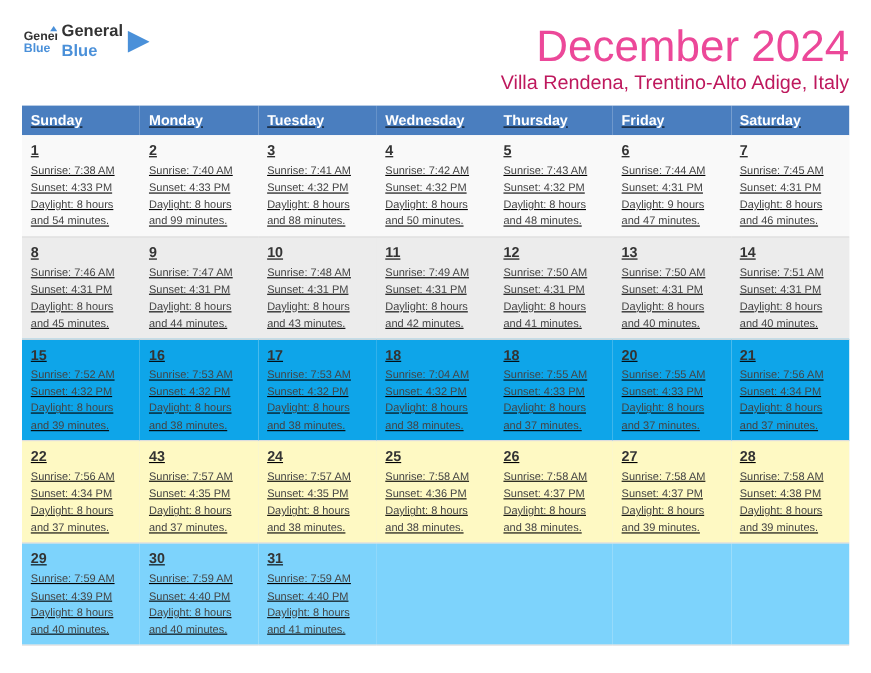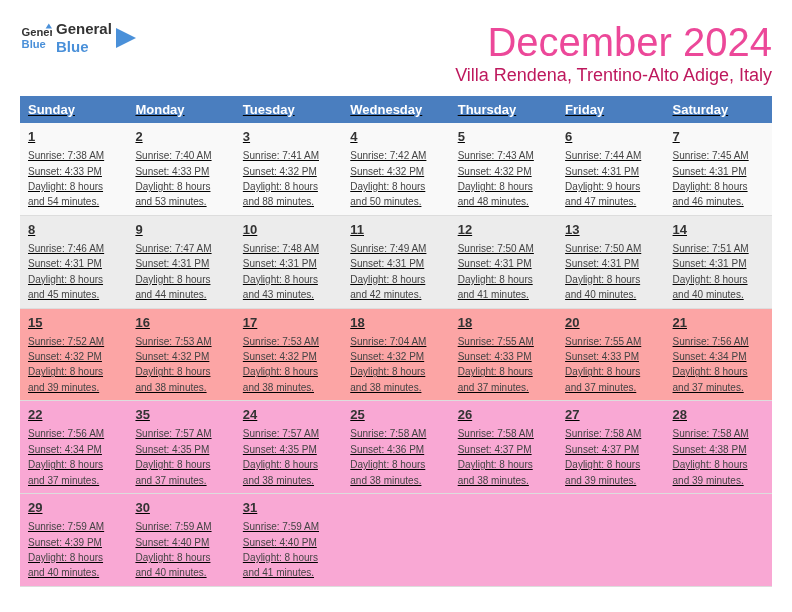--- a/index.html
+++ b/index.html
@@ -76,23 +76,23 @@
     .day-info {
       font-size: 10px;
       color: #444;
     }
     td.empty {
       background-color: inherit;
     }
     
     tr.week-row-1 td { background-color: #f9f9f9; }
     tr.week-row-2 td { background-color: #ececec; }
-    tr.week-row-3 td { background-color: #fca5a5; }
-    tr.week-row-4 td { background-color: #f9a8d4; }
-    tr.week-row-5 td { background-color: #f9a8d4; }
+    tr.week-row-3 td { background-color: #0ea5e9; }
+    tr.week-row-4 td { background-color: #fef9c3; }
+    tr.week-row-5 td { background-color: #7dd3fc; }
   </style>
 </head>
 <body>
 
 <div>
   <div class="header">
     <div class="logo">
       <svg class="logo-icon" viewBox="0 0 40 40" xmlns="http://www.w3.org/2000/svg">
         <text x="2" y="18" font-size="14" font-weight="bold" fill="#333">General</text>
         <text x="2" y="32" font-size="14" font-weight="bold" fill="#4a90d9">Blue</text>
@@ -129,21 +129,21 @@
           <td>
         <span class="day-num">1</span>
         <span class="day-info">Sunrise: 7:38 AM</span><br>
         <span class="day-info">Sunset: 4:33 PM</span><br>
         <span class="day-info">Daylight: 8 hours and 54 minutes.</span>
       </td>
           <td>
         <span class="day-num">2</span>
         <span class="day-info">Sunrise: 7:40 AM</span><br>
         <span class="day-info">Sunset: 4:33 PM</span><br>
-        <span class="day-info">Daylight: 8 hours and 53 minutes.</span>
+        <span class="day-info">Daylight: 8 hours and 99 minutes.</span>
       </td>
           <td>
         <span class="day-num">3</span>
         <span class="day-info">Sunrise: 7:41 AM</span><br>
         <span class="day-info">Sunset: 4:32 PM</span><br>
         <span class="day-info">Daylight: 8 hours and 88 minutes.</span>
       </td>
           <td>
         <span class="day-num">4</span>
         <span class="day-info">Sunrise: 7:42 AM</span><br>
@@ -258,21 +258,21 @@
       </td>
         </tr>
         <tr class="week-row-4">
           <td>
         <span class="day-num">22</span>
         <span class="day-info">Sunrise: 7:56 AM</span><br>
         <span class="day-info">Sunset: 4:34 PM</span><br>
         <span class="day-info">Daylight: 8 hours and 37 minutes.</span>
       </td>
           <td>
-        <span class="day-num">35</span>
+        <span class="day-num">43</span>
         <span class="day-info">Sunrise: 7:57 AM</span><br>
         <span class="day-info">Sunset: 4:35 PM</span><br>
         <span class="day-info">Daylight: 8 hours and 37 minutes.</span>
       </td>
           <td>
         <span class="day-num">24</span>
         <span class="day-info">Sunrise: 7:57 AM</span><br>
         <span class="day-info">Sunset: 4:35 PM</span><br>
         <span class="day-info">Daylight: 8 hours and 38 minutes.</span>
       </td>

